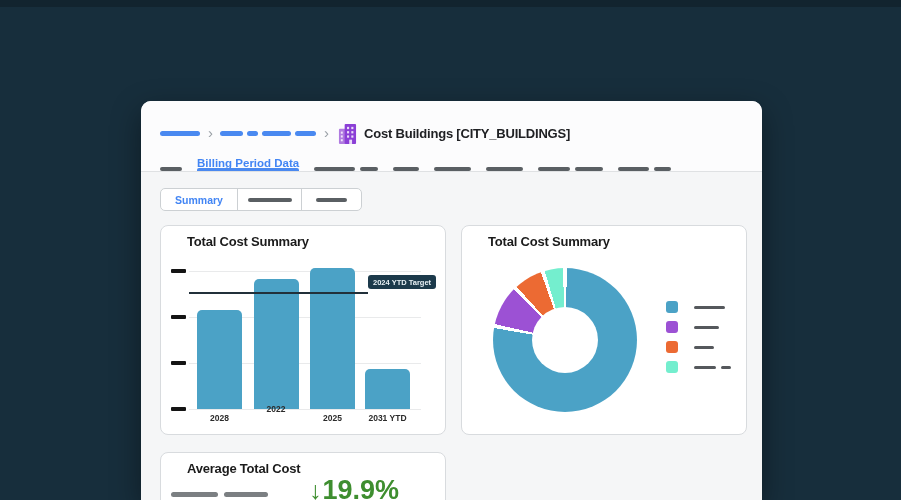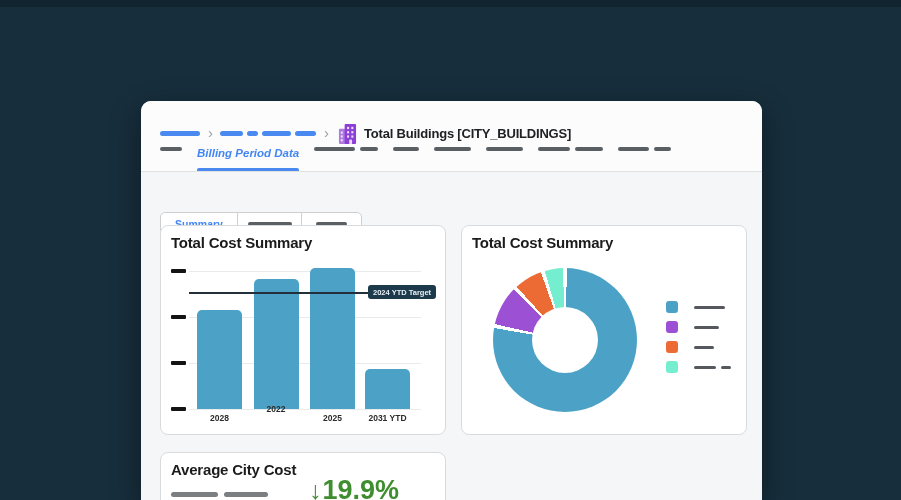--- a/index.html
+++ b/index.html
@@ -14,39 +14,39 @@
 
   .modal-header { position:relative; height:71px; background:#FCFCFD; border-bottom:1px solid #DFE1E3; }
 
   .breadcrumb { position:absolute; left:19px; top:21px; height:22px; display:flex; align-items:center; }
   .crumb-seg { height:5px; border-radius:3px; background:#4A89F0; margin-right:4px; }
   .crumb-sep { color:#9AA0A6; font-size:15px; margin:0 7px 2px 4px; }
   .crumb-title { font-size:13px; font-weight:bold; color:#202124; letter-spacing:-0.2px; margin-left:7px; }
   .bld-icon { width:19px; height:21px; margin-left:2px; }
 
   .tab-row { position:absolute; left:19px; bottom:0; height:24px; display:flex; align-items:center; gap:15px; }
-  .tab { position:relative; height:24px; display:flex; align-items:flex-start; gap:5px; cursor:pointer;font-style:italic; }
+  .tab { position:relative; height:24px; display:flex; align-items:flex-end; gap:5px; cursor:pointer; }
   .tab-bar { height:4px; border-radius:2px; background:#5A5F63; }
   .tab-label { font-size:11.5px; font-weight:bold; color:#4285F4; white-space:nowrap; padding-bottom:2px; }
   .tab-underline { position:absolute; left:0; right:0; bottom:0; height:3px; background:#4A89F0; border-radius:2px 2px 0 0; }
 
   .modal-body { position:relative; height:328px; background:#F5F6F7; }
 
   .switcher { position:absolute; left:19px; top:16px; height:23px; display:flex;
-    background:#fff; border:1px solid #CCD0D3; border-radius:5px; overflow:hidden;margin-top:24px; }
+    background:#fff; border:1px solid #CCD0D3; border-radius:5px; overflow:hidden; }
   .switch-seg { display:flex; align-items:center; justify-content:center; cursor:pointer; }
   .switch-seg + .switch-seg { border-left:1px solid #CCD0D3; }
   .switch-label { font-size:10.5px; font-weight:bold; color:#4285F4; }
   .switch-bar { height:4px; border-radius:2px; background:#5A5F63; }
 
   .card { position:absolute; background:#fff; border:1px solid #D8DBDE; border-radius:8px; }
   .card-bar   { left:19px;  top:53px;  width:286px; height:210px; }
   .card-donut { left:320px; top:53px;  width:286px; height:210px; }
   .card-metric{ left:19px;  top:280px; width:286px; height:120px; }
-  .card-title { position:absolute; left:10px; top:8px; font-size:15px; font-weight:bold;
+  .card-title { position:absolute; left:26px; top:8px; font-size:13px; font-weight:bold;
     color:#1B1B1B; letter-spacing:-0.2px; }
 
   .chart-area { position:absolute; inset:0; }
   .gridline { position:absolute; height:1px; background:#E9EAEB; }
   .ytick-redact { position:absolute; width:15px; height:4px; background:#141414; border-radius:1px; }
   .bar { position:absolute; border-radius:5px 5px 0 0; cursor:pointer; }
   .xlabel { position:absolute; width:60px; text-align:center; font-size:8.5px; font-weight:bold; color:#2B2B2B; }
   .target-line { position:absolute; height:2px; background:#21303A; }
   .target-badge { position:absolute; height:14px; padding:0 5px; background:#1C3A4B; border-radius:3px;
     color:#E8F1F5; font-size:7.5px; font-weight:bold; display:flex; align-items:center; white-space:nowrap; }
@@ -95,21 +95,21 @@
             <rect x="9.5" y="8.5" width="2.2" height="2.4" fill="#EADBF9"></rect>
             <rect x="14" y="8.5" width="2.2" height="2.4" fill="#EADBF9"></rect>
             <rect x="9.5" y="13" width="2.2" height="2.4" fill="#EADBF9"></rect>
             <rect x="14" y="13" width="2.2" height="2.4" fill="#EADBF9"></rect>
             <rect x="3" y="9" width="2" height="2.2" fill="#EFE4FA"></rect>
             <rect x="3" y="13" width="2" height="2.2" fill="#EFE4FA"></rect>
             <rect x="3" y="17" width="2" height="2.2" fill="#EFE4FA"></rect>
             <rect x="11.8" y="17.5" width="3" height="4.5" fill="#EADBF9"></rect>
           </svg>
         </span>
-        <span class="crumb-title">Total Buildings [CITY_BUILDINGS]</span>
+        <span class="crumb-title">Cost Buildings [CITY_BUILDINGS]</span>
       </div>
 
       <div class="tab-row" id="tabRow">
           <div class="tab">
             <div class="tab-bar" style="width: 22px;"></div>
           </div>
           <div class="tab">
             <span class="tab-label">Billing Period Data</span>
             <div class="tab-underline"></div>
           </div>
@@ -164,21 +164,21 @@
             <div class="ytick-redact" style="left: 10px; top: 181px;"></div>
             <div class="bar" style="left: 36px; width: 45px; top: 84px; height: 99px; background: rgb(75, 162, 198);"></div>
             <div class="xlabel" style="left: 28.5px; top: 187px;">2028</div>
             <div class="bar" style="left: 92.5px; width: 45px; top: 53px; height: 130px; background: rgb(75, 162, 198);"></div>
             <div class="xlabel" style="left: 85px; top: 178px;">2022</div>
             <div class="bar" style="left: 149px; width: 45px; top: 42px; height: 141px; background: rgb(75, 162, 198);"></div>
             <div class="xlabel" style="left: 141.5px; top: 187px;">2025</div>
             <div class="bar" style="left: 204px; width: 45px; top: 143px; height: 40px; background: rgb(75, 162, 198);"></div>
             <div class="xlabel" style="left: 196.5px; top: 187px;">2031 YTD</div>
             <div class="target-line" style="left: 28px; width: 179px; top: 66px; background: rgb(33, 48, 58);"></div>
-            <div class="target-badge" style="left: 207px; top: 59px; background: rgb(28, 58, 75);">2024 YTD Target</div>
+            <div class="target-badge" style="left: 207px; top: 49px; background: rgb(28, 58, 75);">2024 YTD Target</div>
           </div>
       </div>
 
       <div class="card card-donut">
         <div class="card-title">Total Cost Summary</div>
         <div class="chart-area" id="donutChart">
             <div class="donut" style="background: conic-gradient(rgb(255, 255, 255) 0%, rgb(255, 255, 255) 0.45%, rgb(75, 162, 198) 0.45%, rgb(75, 162, 198) 77.65%, rgb(255, 255, 255) 77.65%, rgb(255, 255, 255) 78.55%, rgb(156, 81, 212) 78.55%, rgb(156, 81, 212) 87.35%, rgb(255, 255, 255) 87.35%, rgb(255, 255, 255) 88.25%, rgb(236, 106, 51) 88.25%, rgb(236, 106, 51) 94.55%, rgb(255, 255, 255) 94.55%, rgb(255, 255, 255) 95.45%, rgb(116, 238, 206) 95.45%, rgb(116, 238, 206) 99.55%, rgb(255, 255, 255) 99.55%, rgb(255, 255, 255) 100%);"></div>
             <div class="donut-hole"></div>
             <div class="legend">
               <div class="legend-item">
@@ -196,21 +196,21 @@
               <div class="legend-item">
                 <div class="legend-swatch" style="background: rgb(116, 238, 206);"></div>
                 <div class="legend-bar first" style="width: 22px;"></div>
                 <div class="legend-bar" style="width: 10px;"></div>
               </div>
             </div>
           </div>
       </div>
 
       <div class="card card-metric">
-        <div class="card-title">Average City Cost</div>
+        <div class="card-title">Average Total Cost</div>
         <div class="metric-bars" id="metricBars">
             <div class="metric-bar" style="width: 47px;"></div>
             <div class="metric-bar" style="width: 44px;"></div>
           </div>
         <div class="metric-change" id="metricChange" style="color: rgb(62, 142, 47);">
           <span class="metric-arrow">↓</span><span>19.9%</span>
         </div>
       </div>
 
     </div>

